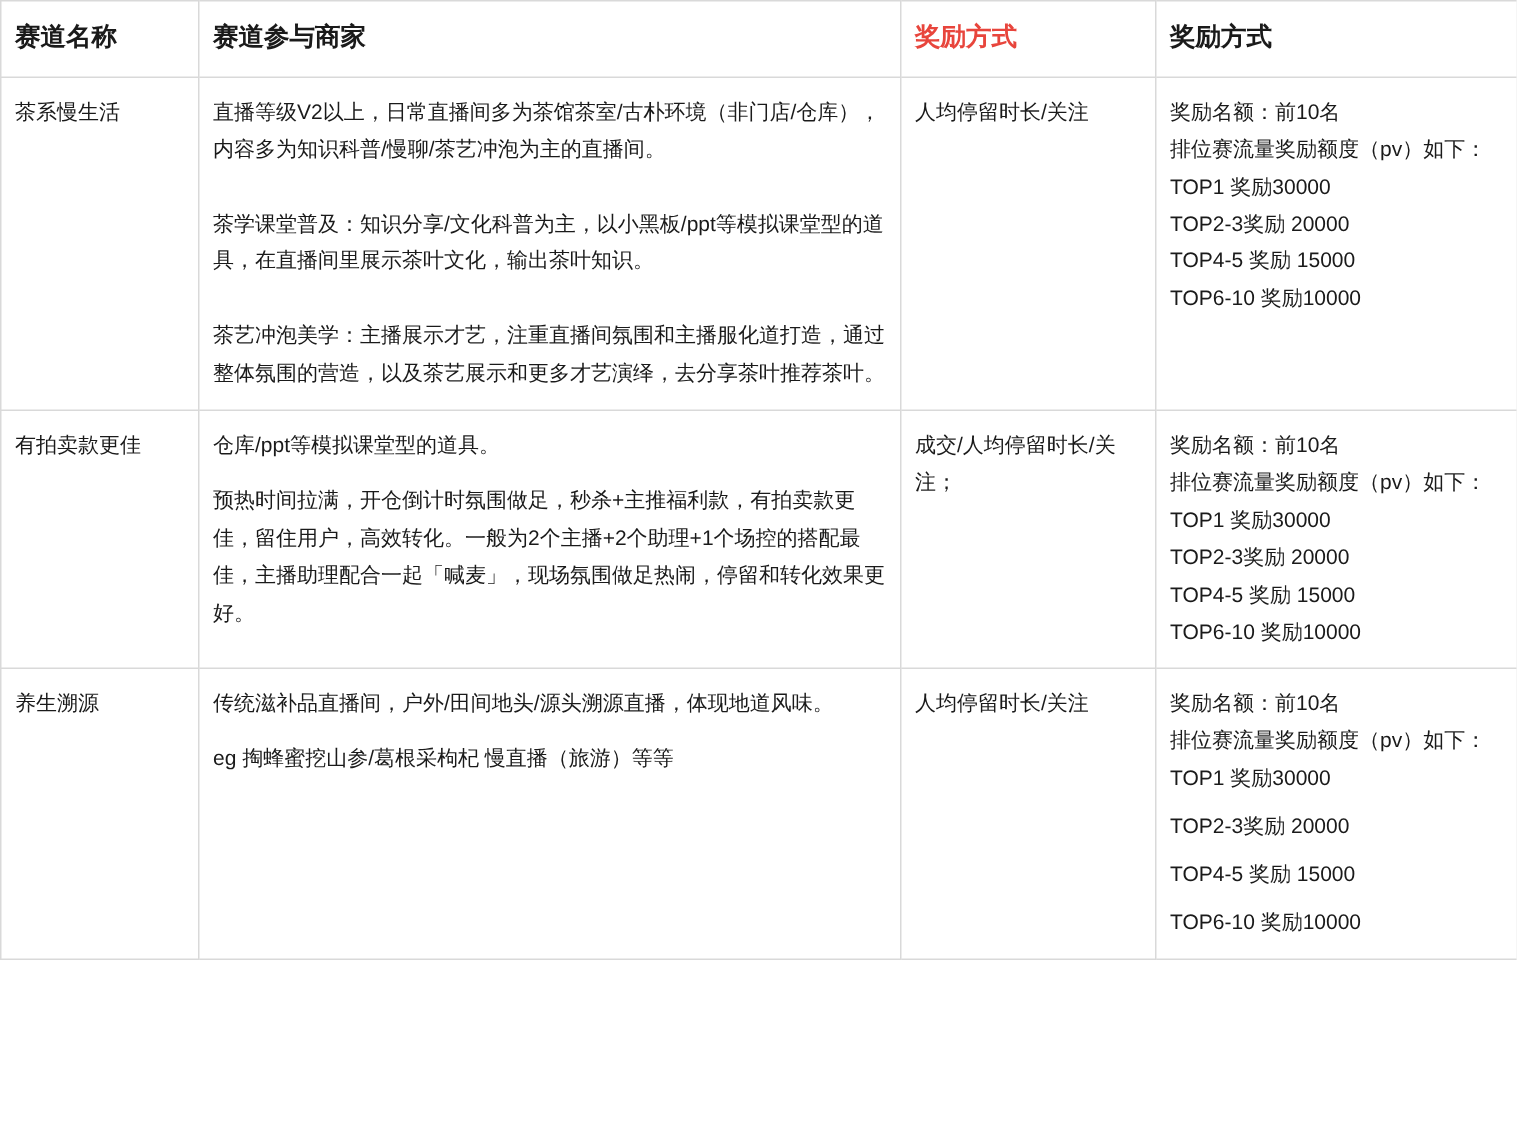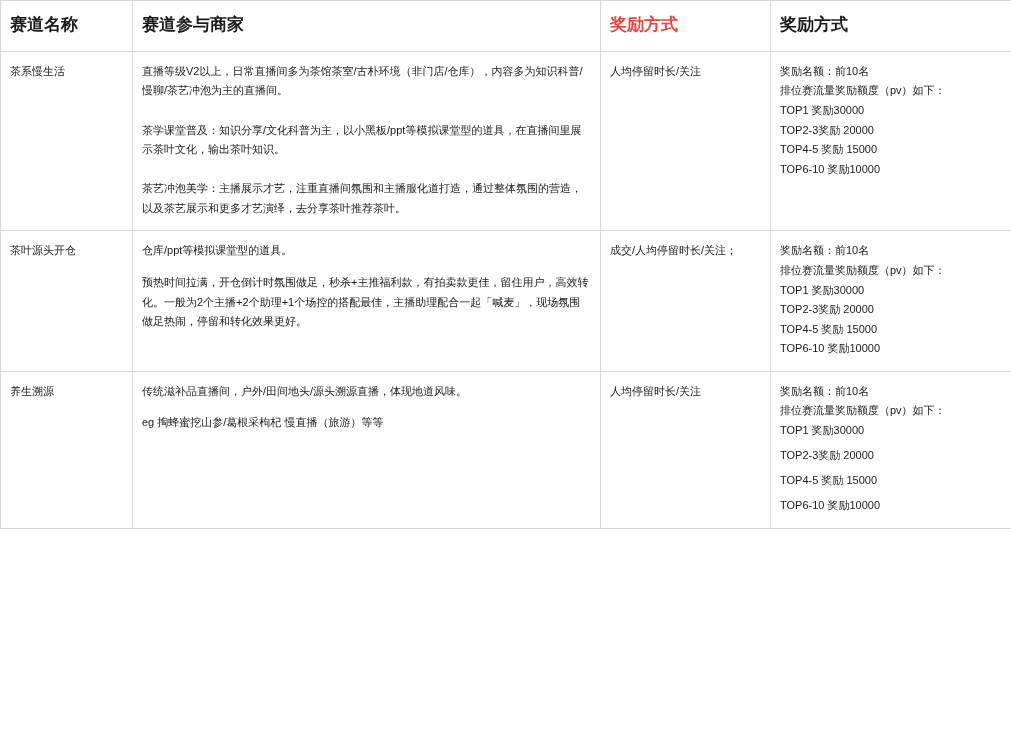--- a/index.html
+++ b/index.html
@@ -20,21 +20,21 @@
   table.track-table {
     border-collapse: collapse;
     width: 1011px;
     table-layout: fixed;
   }
   table.track-table td,
   table.track-table th {
     border: 1px solid #d9d9d9;
     vertical-align: top;
     padding: 10px 9px 12px 9px;
-    font-size: 11px;
+    font-size: 14px;
     line-height: 1.78;
     text-align: left;
   }
   table.track-table thead th {
     font-weight: bold;
     font-size: 17px;
     padding-top: 12px;
     padding-bottom: 14px;
     line-height: 1.4;
   }
@@ -99,21 +99,21 @@
           <p class="reward-line">奖励名额：前10名</p>
           <p class="reward-line">排位赛流量奖励额度（pv）如下：</p>
           <p class="reward-line">TOP1 奖励30000</p>
           <p class="reward-line">TOP2-3奖励 20000</p>
           <p class="reward-line">TOP4-5 奖励 15000</p>
           <p class="reward-line">TOP6-10 奖励10000</p>
         </td>
       </tr>
 
       <tr>
-        <td class="cell-name">茶叶源头开仓</td>
+        <td class="cell-name">有拍卖款更佳</td>
         <td>
           <p class="para tight">仓库/ppt等模拟课堂型的道具。</p>
           <p class="para tight">预热时间拉满，开仓倒计时氛围做足，秒杀+主推福利款，有拍卖款更佳，留住用户，高效转化。一般为2个主播+2个助理+1个场控的搭配最佳，主播助理配合一起「喊麦」，现场氛围做足热闹，停留和转化效果更好。</p>
         </td>
         <td>成交/人均停留时长/关注；</td>
         <td>
           <p class="reward-line">奖励名额：前10名</p>
           <p class="reward-line">排位赛流量奖励额度（pv）如下：</p>
           <p class="reward-line">TOP1 奖励30000</p>
           <p class="reward-line">TOP2-3奖励 20000</p>

